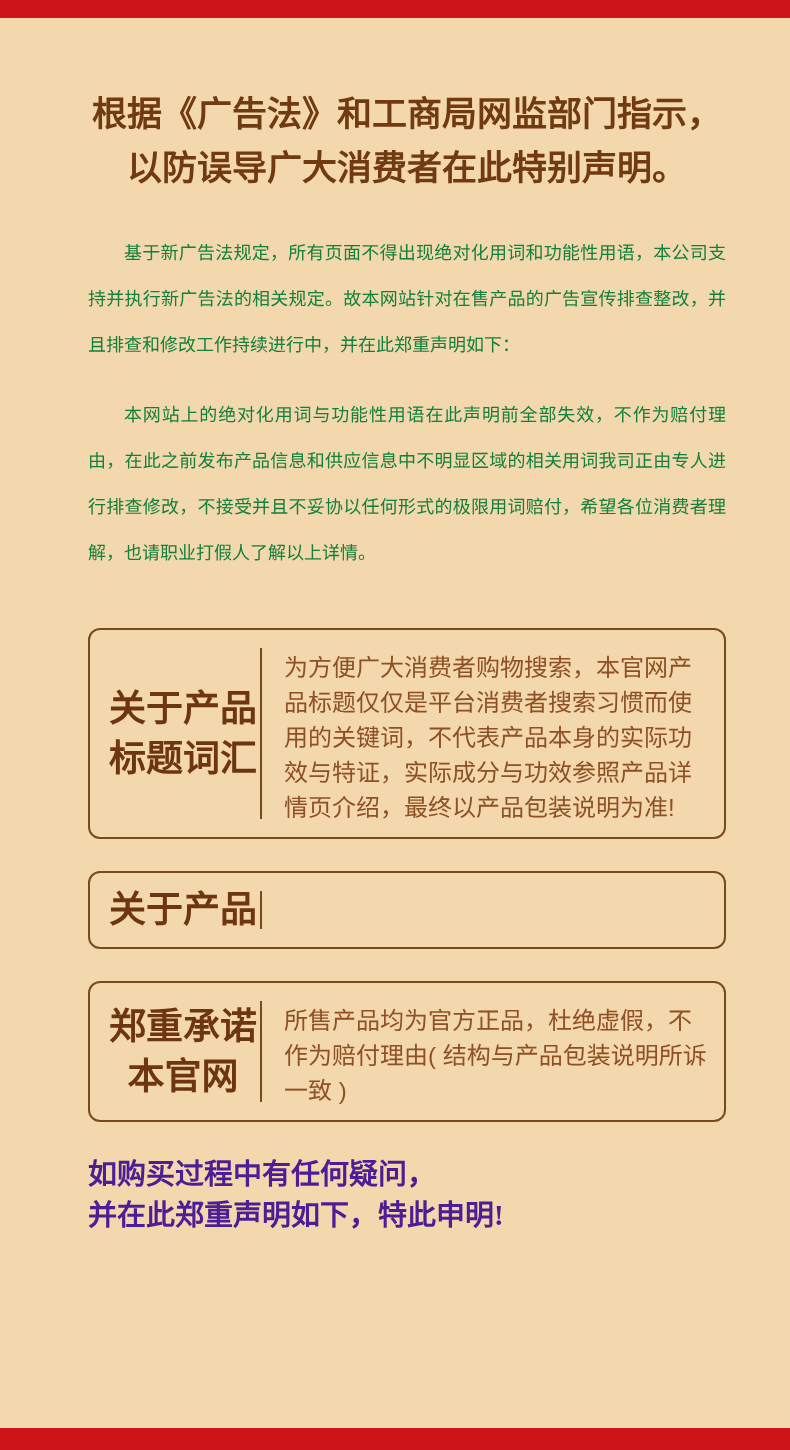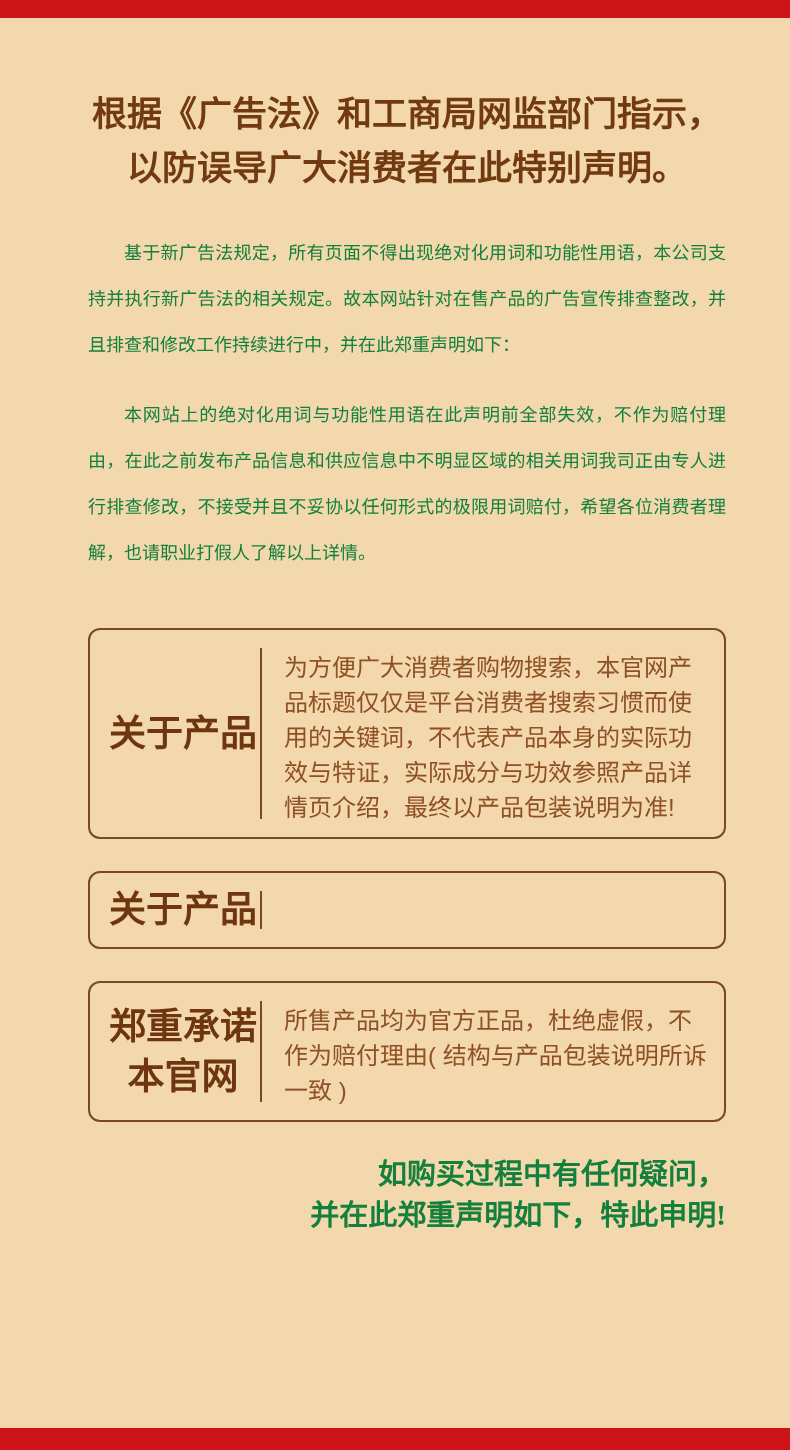--- a/index.html
+++ b/index.html
@@ -83,25 +83,25 @@
     padding-left: 22px;
     font-size: 24px;
     line-height: 35px;
     color: #8f5026;
     font-family: Liberation Sans, sans-serif;
     text-align: left;
     margin-top: 8px;
   }
 
   .footer {
-    text-align: right;
+    text-align: left;
     font-size: 29px;
     line-height: 41px;
     font-weight: bold;
-    color: #15803d;
+    color: #4c1d95;
   }
 </style>
 </head>
 <body>
 
 <div class="page">
 
   <div class="bar bar-top"></div>
 
   <div class="content">
@@ -113,20 +113,21 @@
 
     <p class="para para-1">基于新广告法规定，所有页面不得出现绝对化用词和功能性用语，本公司支持并执行新广告法的相关规定。故本网站针对在售产品的广告宣传排查整改，并且排查和修改工作持续进行中，并在此郑重声明如下：</p>
 
     <p class="para para-2">本网站上的绝对化用词与功能性用语在此声明前全部失效，不作为赔付理由，在此之前发布产品信息和供应信息中不明显区域的相关用词我司正由专人进行排查修改，不接受并且不妥协以任何形式的极限用词赔付，希望各位消费者理解，也请职业打假人了解以上详情。</p>
 
     <div class="boxes">
 
       <div class="notice-box">
         <div class="box-label">
           <div>关于产品</div>
+          <div>标题词汇</div>
         </div>
         <div class="box-divider"></div>
         <div class="box-text">为方便广大消费者购物搜索，本官网产品标题仅仅是平台消费者搜索习惯而使用的关键词，不代表产品本身的实际功效与特证，实际成分与功效参照产品详情页介绍，最终以产品包装说明为准!</div>
       </div>
 
       <div class="notice-box">
         <div class="box-label">
           <div>关于产品</div>
         </div>
         <div class="box-divider"></div>

